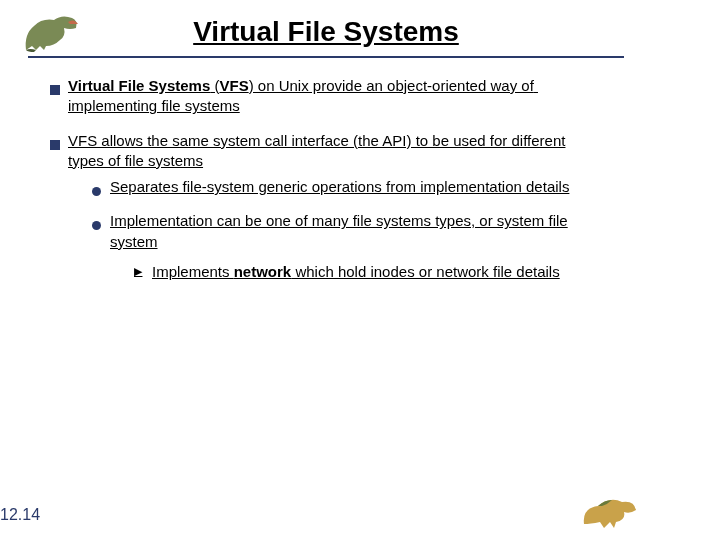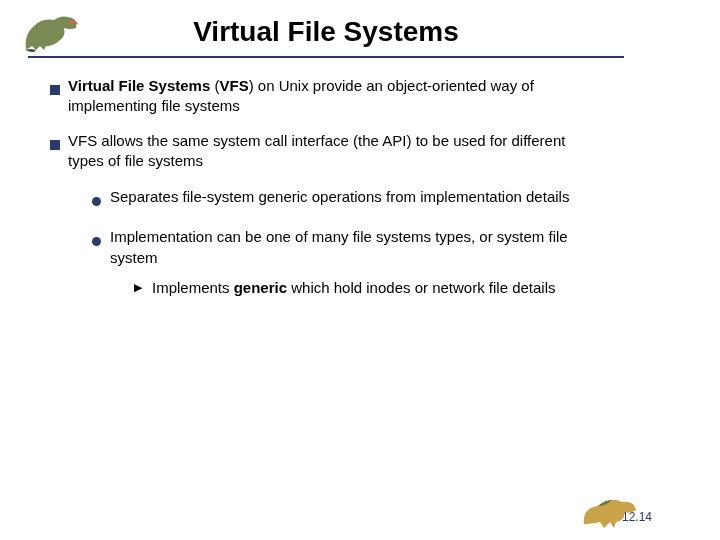--- a/index.html
+++ b/index.html
@@ -11,20 +11,21 @@
     font-family: Arial, Helvetica, sans-serif;
     color: #000;
     overflow: hidden;
     position: relative;
   }
   .slide {
     position: relative;
     width: 652px;
     height: 540px;
     box-sizing: border-box;
+    text-decoration: underline;
   }
   .title {
     text-align: center;
     font-size: 28px;
     font-weight: bold;
     padding-top: 16px;
     padding-bottom: 8px;
   }
   .title-rule {
     border: none;
@@ -45,21 +46,21 @@
     padding-top: 4px;
   }
   .lvl1 .blt .sq {
     width: 10px; height: 10px;
     background: #2a3a6a;
     display: inline-block;
   }
   .lvl1 .txt { flex: 1; }
   .lvl2 {
     display: flex;
-    margin: 16px 0 10px 24px;
+    margin: 6px 0 10px 24px;
   }
   .lvl2 .blt {
     flex: 0 0 18px;
     padding-top: 4px;
   }
   .lvl2 .blt .disc {
     width: 9px; height: 9px;
     background: #2a3a6a;
     border-radius: 50%;
     display: inline-block;
@@ -73,22 +74,22 @@
     flex: 0 0 18px;
     font-size: 11px;
     color: #000;
     padding-top: 2px;
   }
   .lvl3 .txt { flex: 1; }
   .page-num {
     position: absolute;
     bottom: 16px;
     left: 0; right: 0;
-    text-align: right;
-    font-size: 12px;
+    text-align: left;
+    font-size: 16px;
     color: #2a3a6a;
   }
   .dino-top {
     position: absolute;
     top: 10px; left: 20px;
     width: 66px; height: 44px;
   }
   .dino-bot {
     position: absolute;
     bottom: 8px; right: 12px;
@@ -133,21 +134,21 @@
         </div>
 
         <div class="lvl2">
           <div class="blt"><span class="disc"></span></div>
           <div class="txt">
             <span>Implementation can be one of many file systems types, or system file system</span>
 
             <div class="lvl3">
               <div class="blt">▶</div>
               <div class="txt runs">
-                <span>Implements </span><span class="b">generic</span><span> which hold inodes or network file details</span>
+                <span>Implements </span><span class="b">network</span><span> which hold inodes or network file details</span>
               </div>
             </div>
           </div>
         </div>
 
 
       </div>
     </div>
 
   </div>

